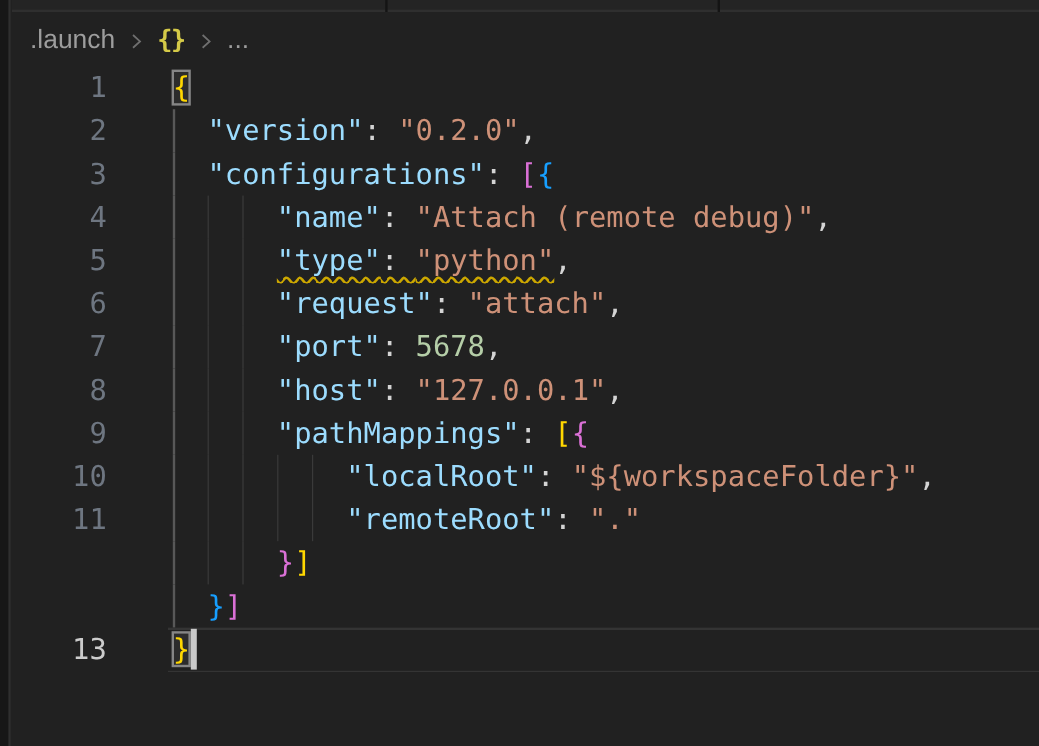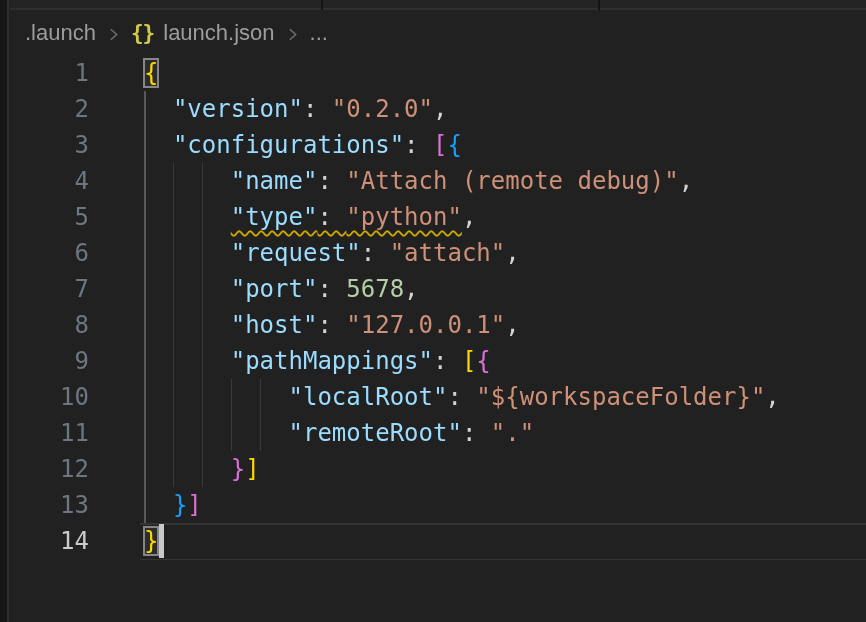--- a/index.html
+++ b/index.html
@@ -85,37 +85,36 @@
 
 <div class="editor">
   <div class="breadcrumb">
     <span class="crumb">.launch</span>
     <span class="chev">
       <svg width="17" height="17" viewBox="0 0 16 16">
           <path d="M5.5 3 L11 8 L5.5 13" fill="none" stroke="#6f6f6f" stroke-width="1.4"></path>
         </svg>
     </span>
     <span class="json-icon">{}</span>
-    <span class="crumb">launch.json</span>
     <span class="chev">
       <svg width="17" height="17" viewBox="0 0 16 16">
           <path d="M5.5 3 L11 8 L5.5 13" fill="none" stroke="#6f6f6f" stroke-width="1.4"></path>
         </svg>
     </span>
     <span class="crumb">...</span>
   </div>
   <div class="code" id="code">
       <div class="row"><span class="ln">1</span><span class="code-text"><span class="bracket-box" style="color: rgb(255, 215, 0);">{</span></span></div>
       <div class="row"><span class="ln">2</span><span class="guide active" style="left: 133px;"></span><span class="code-text"><span>  </span><span style="color: rgb(156, 220, 254);">"version"</span><span style="color: rgb(212, 212, 212);">: </span><span style="color: rgb(206, 145, 120);">"0.2.0"</span><span style="color: rgb(212, 212, 212);">,</span></span></div>
       <div class="row"><span class="ln">3</span><span class="guide active" style="left: 133px;"></span><span class="code-text"><span>  </span><span style="color: rgb(156, 220, 254);">"configurations"</span><span style="color: rgb(212, 212, 212);">: </span><span style="color: rgb(218, 112, 214);">[</span><span style="color: rgb(23, 159, 255);">{</span></span></div>
       <div class="row"><span class="ln">4</span><span class="guide active" style="left: 133px;"></span><span class="guide" style="left: 161.9px;"></span><span class="guide" style="left: 190.8px;"></span><span class="code-text"><span>      </span><span style="color: rgb(156, 220, 254);">"name"</span><span style="color: rgb(212, 212, 212);">: </span><span style="color: rgb(206, 145, 120);">"Attach (remote debug)"</span><span style="color: rgb(212, 212, 212);">,</span></span></div>
       <div class="row"><span class="ln">5</span><span class="guide active" style="left: 133px;"></span><span class="guide" style="left: 161.9px;"></span><span class="guide" style="left: 190.8px;"></span><span class="code-text"><span>      </span><span class="squiggle"><span style="color: rgb(156, 220, 254);">"type"</span><span style="color: rgb(212, 212, 212);">: </span><span style="color: rgb(206, 145, 120);">"python"</span></span><span style="color: rgb(212, 212, 212);">,</span></span></div>
       <div class="row"><span class="ln">6</span><span class="guide active" style="left: 133px;"></span><span class="guide" style="left: 161.9px;"></span><span class="guide" style="left: 190.8px;"></span><span class="code-text"><span>      </span><span style="color: rgb(156, 220, 254);">"request"</span><span style="color: rgb(212, 212, 212);">: </span><span style="color: rgb(206, 145, 120);">"attach"</span><span style="color: rgb(212, 212, 212);">,</span></span></div>
       <div class="row"><span class="ln">7</span><span class="guide active" style="left: 133px;"></span><span class="guide" style="left: 161.9px;"></span><span class="guide" style="left: 190.8px;"></span><span class="code-text"><span>      </span><span style="color: rgb(156, 220, 254);">"port"</span><span style="color: rgb(212, 212, 212);">: </span><span style="color: rgb(181, 206, 168);">5678</span><span style="color: rgb(212, 212, 212);">,</span></span></div>
       <div class="row"><span class="ln">8</span><span class="guide active" style="left: 133px;"></span><span class="guide" style="left: 161.9px;"></span><span class="guide" style="left: 190.8px;"></span><span class="code-text"><span>      </span><span style="color: rgb(156, 220, 254);">"host"</span><span style="color: rgb(212, 212, 212);">: </span><span style="color: rgb(206, 145, 120);">"127.0.0.1"</span><span style="color: rgb(212, 212, 212);">,</span></span></div>
       <div class="row"><span class="ln">9</span><span class="guide active" style="left: 133px;"></span><span class="guide" style="left: 161.9px;"></span><span class="guide" style="left: 190.8px;"></span><span class="code-text"><span>      </span><span style="color: rgb(156, 220, 254);">"pathMappings"</span><span style="color: rgb(212, 212, 212);">: </span><span style="color: rgb(255, 215, 0);">[</span><span style="color: rgb(218, 112, 214);">{</span></span></div>
       <div class="row"><span class="ln">10</span><span class="guide active" style="left: 133px;"></span><span class="guide" style="left: 161.9px;"></span><span class="guide" style="left: 190.8px;"></span><span class="guide" style="left: 219.7px;"></span><span class="guide" style="left: 248.6px;"></span><span class="code-text"><span>          </span><span style="color: rgb(156, 220, 254);">"localRoot"</span><span style="color: rgb(212, 212, 212);">: </span><span style="color: rgb(206, 145, 120);">"${workspaceFolder}"</span><span style="color: rgb(212, 212, 212);">,</span></span></div>
       <div class="row"><span class="ln">11</span><span class="guide active" style="left: 133px;"></span><span class="guide" style="left: 161.9px;"></span><span class="guide" style="left: 190.8px;"></span><span class="guide" style="left: 219.7px;"></span><span class="guide" style="left: 248.6px;"></span><span class="code-text"><span>          </span><span style="color: rgb(156, 220, 254);">"remoteRoot"</span><span style="color: rgb(212, 212, 212);">: </span><span style="color: rgb(206, 145, 120);">"."</span></span></div>
-      <div class="row"><span class="ln">12</span><span class="guide active" style="left: 133px;"></span><span class="guide" style="left: 161.9px;"></span><span class="guide" style="left: 190.8px;"></span><span class="code-text"><span>      </span><span style="color: rgb(218, 112, 214);">}</span><span style="color: rgb(255, 215, 0);">]</span></span></div>
-      <div class="row"><span class="ln">13</span><span class="guide active" style="left: 133px;"></span><span class="code-text"><span>  </span><span style="color: rgb(23, 159, 255);">}</span><span style="color: rgb(218, 112, 214);">]</span></span></div>
-      <div class="row current"><span class="ln">14</span><span class="code-text"><span class="bracket-box" style="color: rgb(255, 215, 0);">}</span></span><span class="cursor" style="background: rgb(201, 201, 201);"></span></div>
+      <div class="row"><span class="guide active" style="left: 133px;"></span><span class="guide" style="left: 161.9px;"></span><span class="guide" style="left: 190.8px;"></span><span class="code-text"><span>      </span><span style="color: rgb(218, 112, 214);">}</span><span style="color: rgb(255, 215, 0);">]</span></span></div>
+      <div class="row"><span class="guide active" style="left: 133px;"></span><span class="code-text"><span>  </span><span style="color: rgb(23, 159, 255);">}</span><span style="color: rgb(218, 112, 214);">]</span></span></div>
+      <div class="row current"><span class="ln">13</span><span class="code-text"><span class="bracket-box" style="color: rgb(255, 215, 0);">}</span></span><span class="cursor" style="background: rgb(201, 201, 201);"></span></div>
     </div>
 </div>
 
 </body></html>

